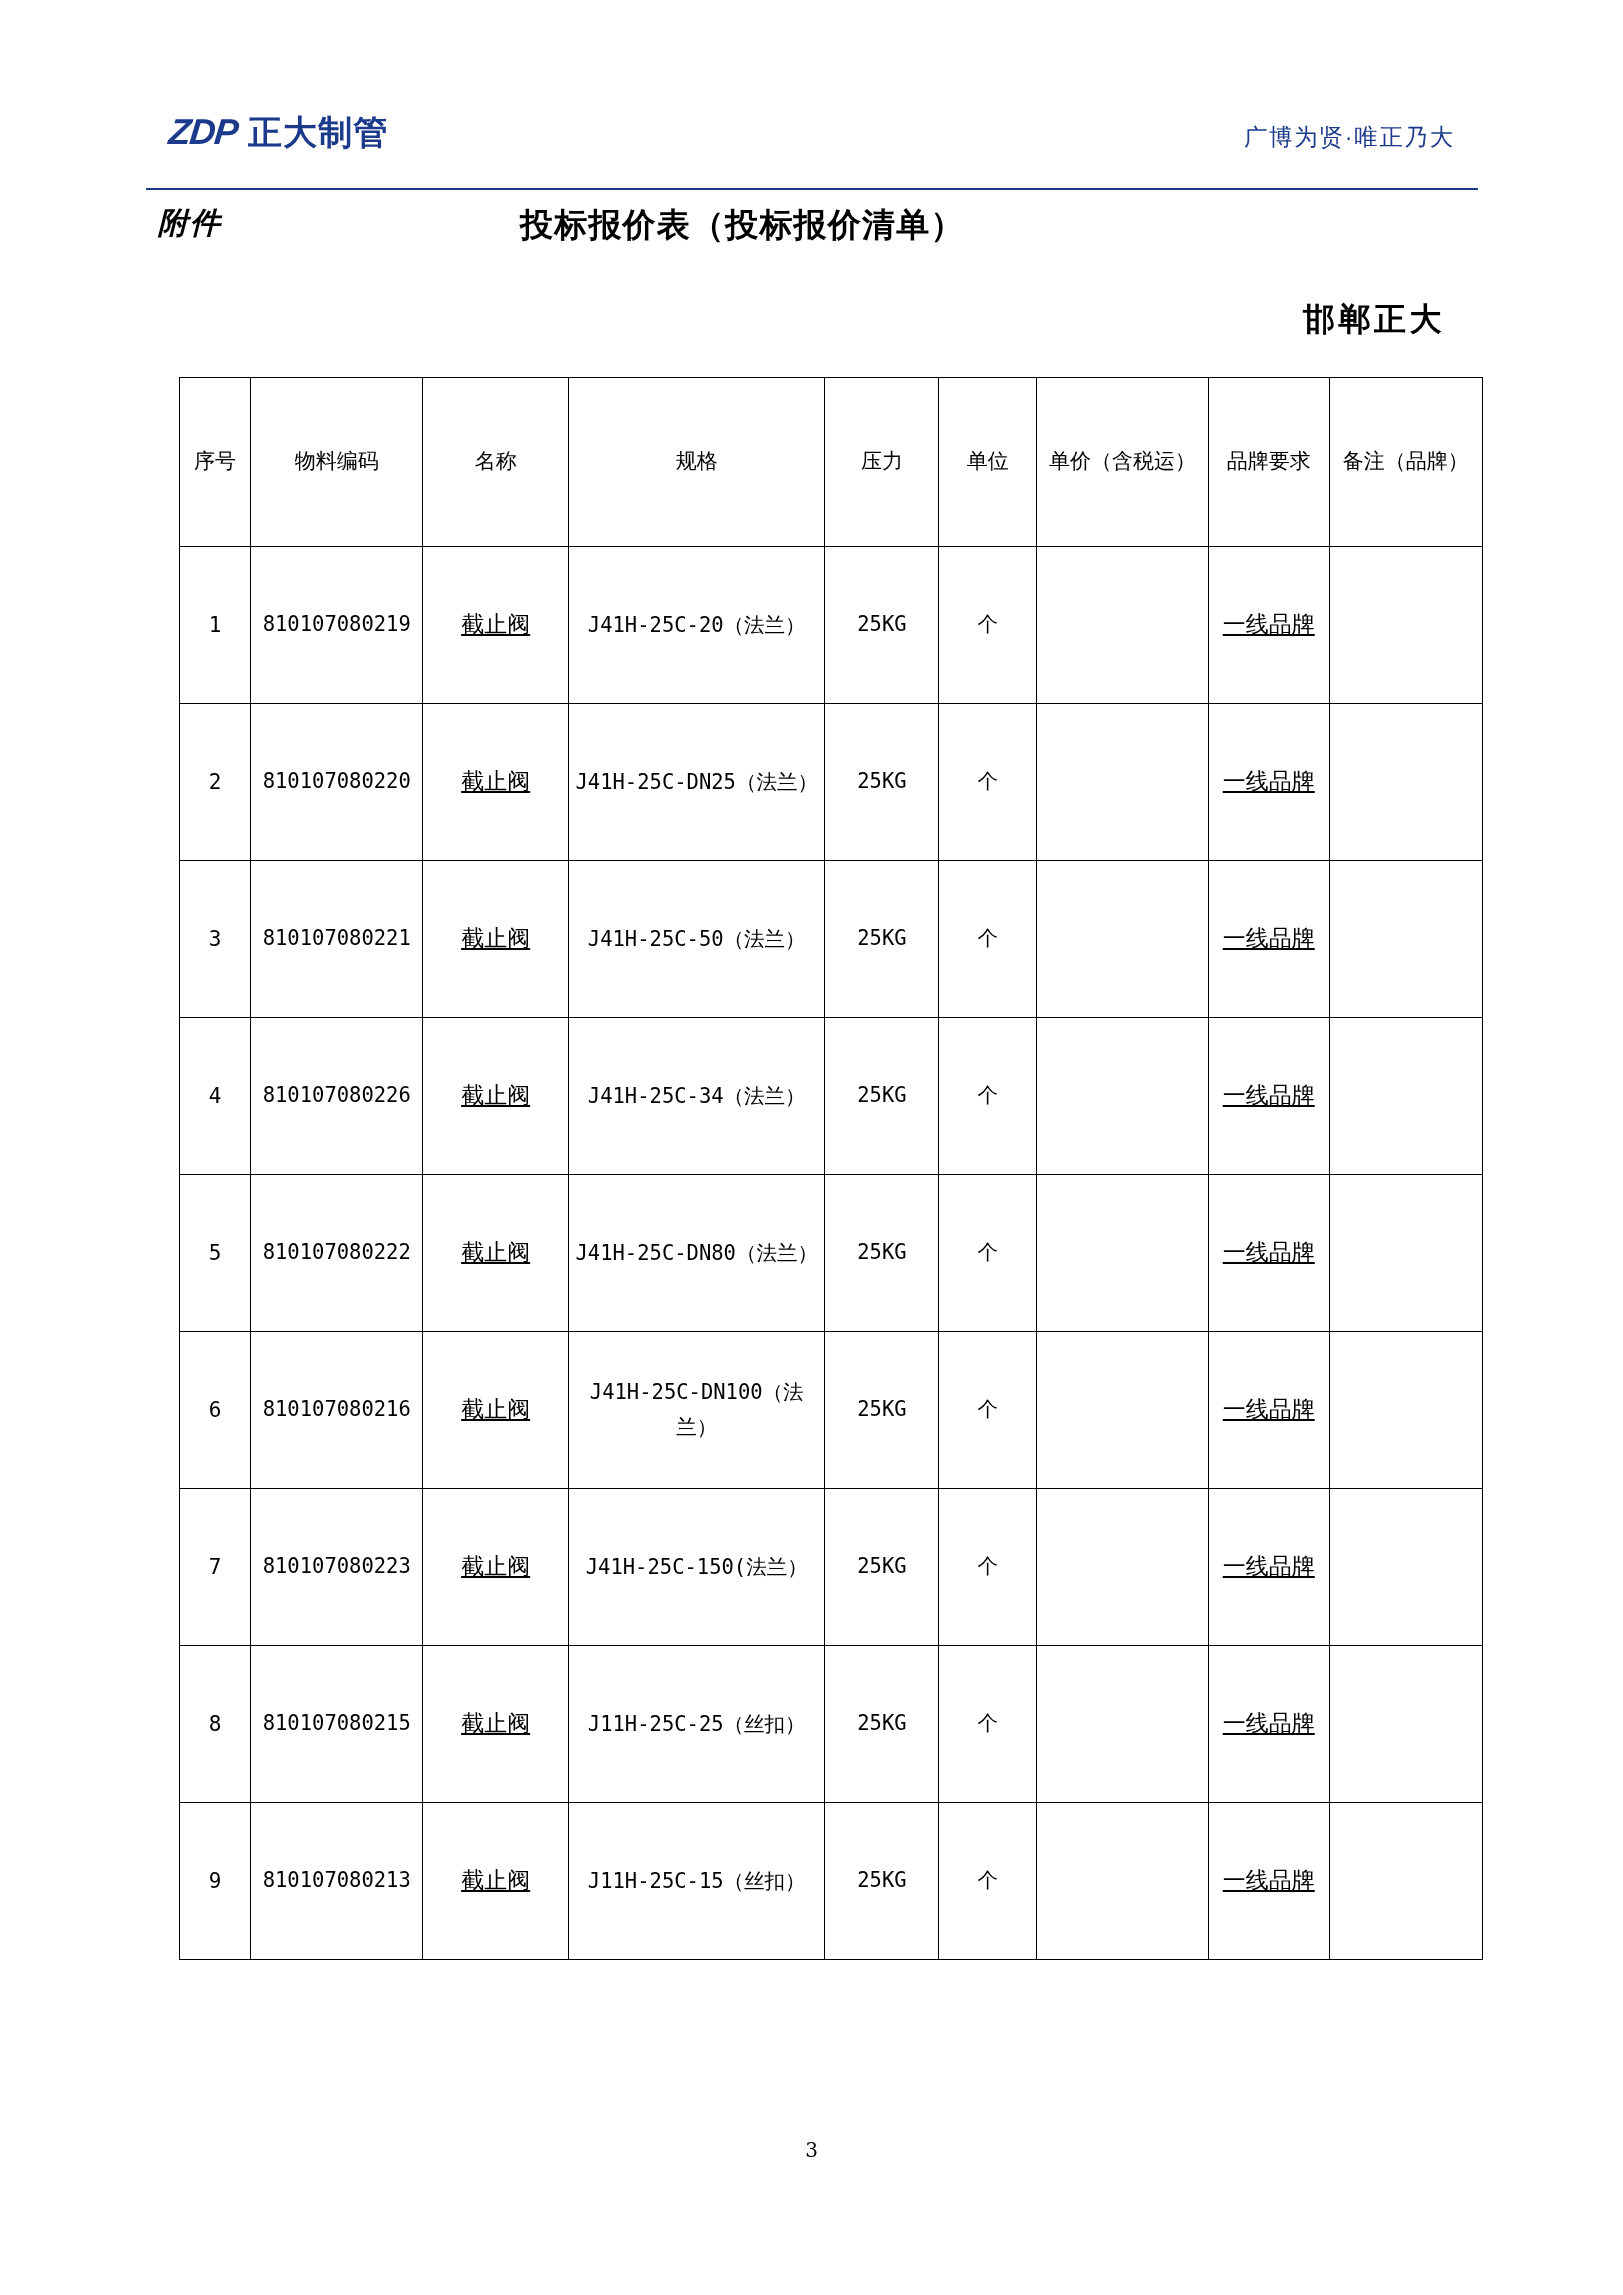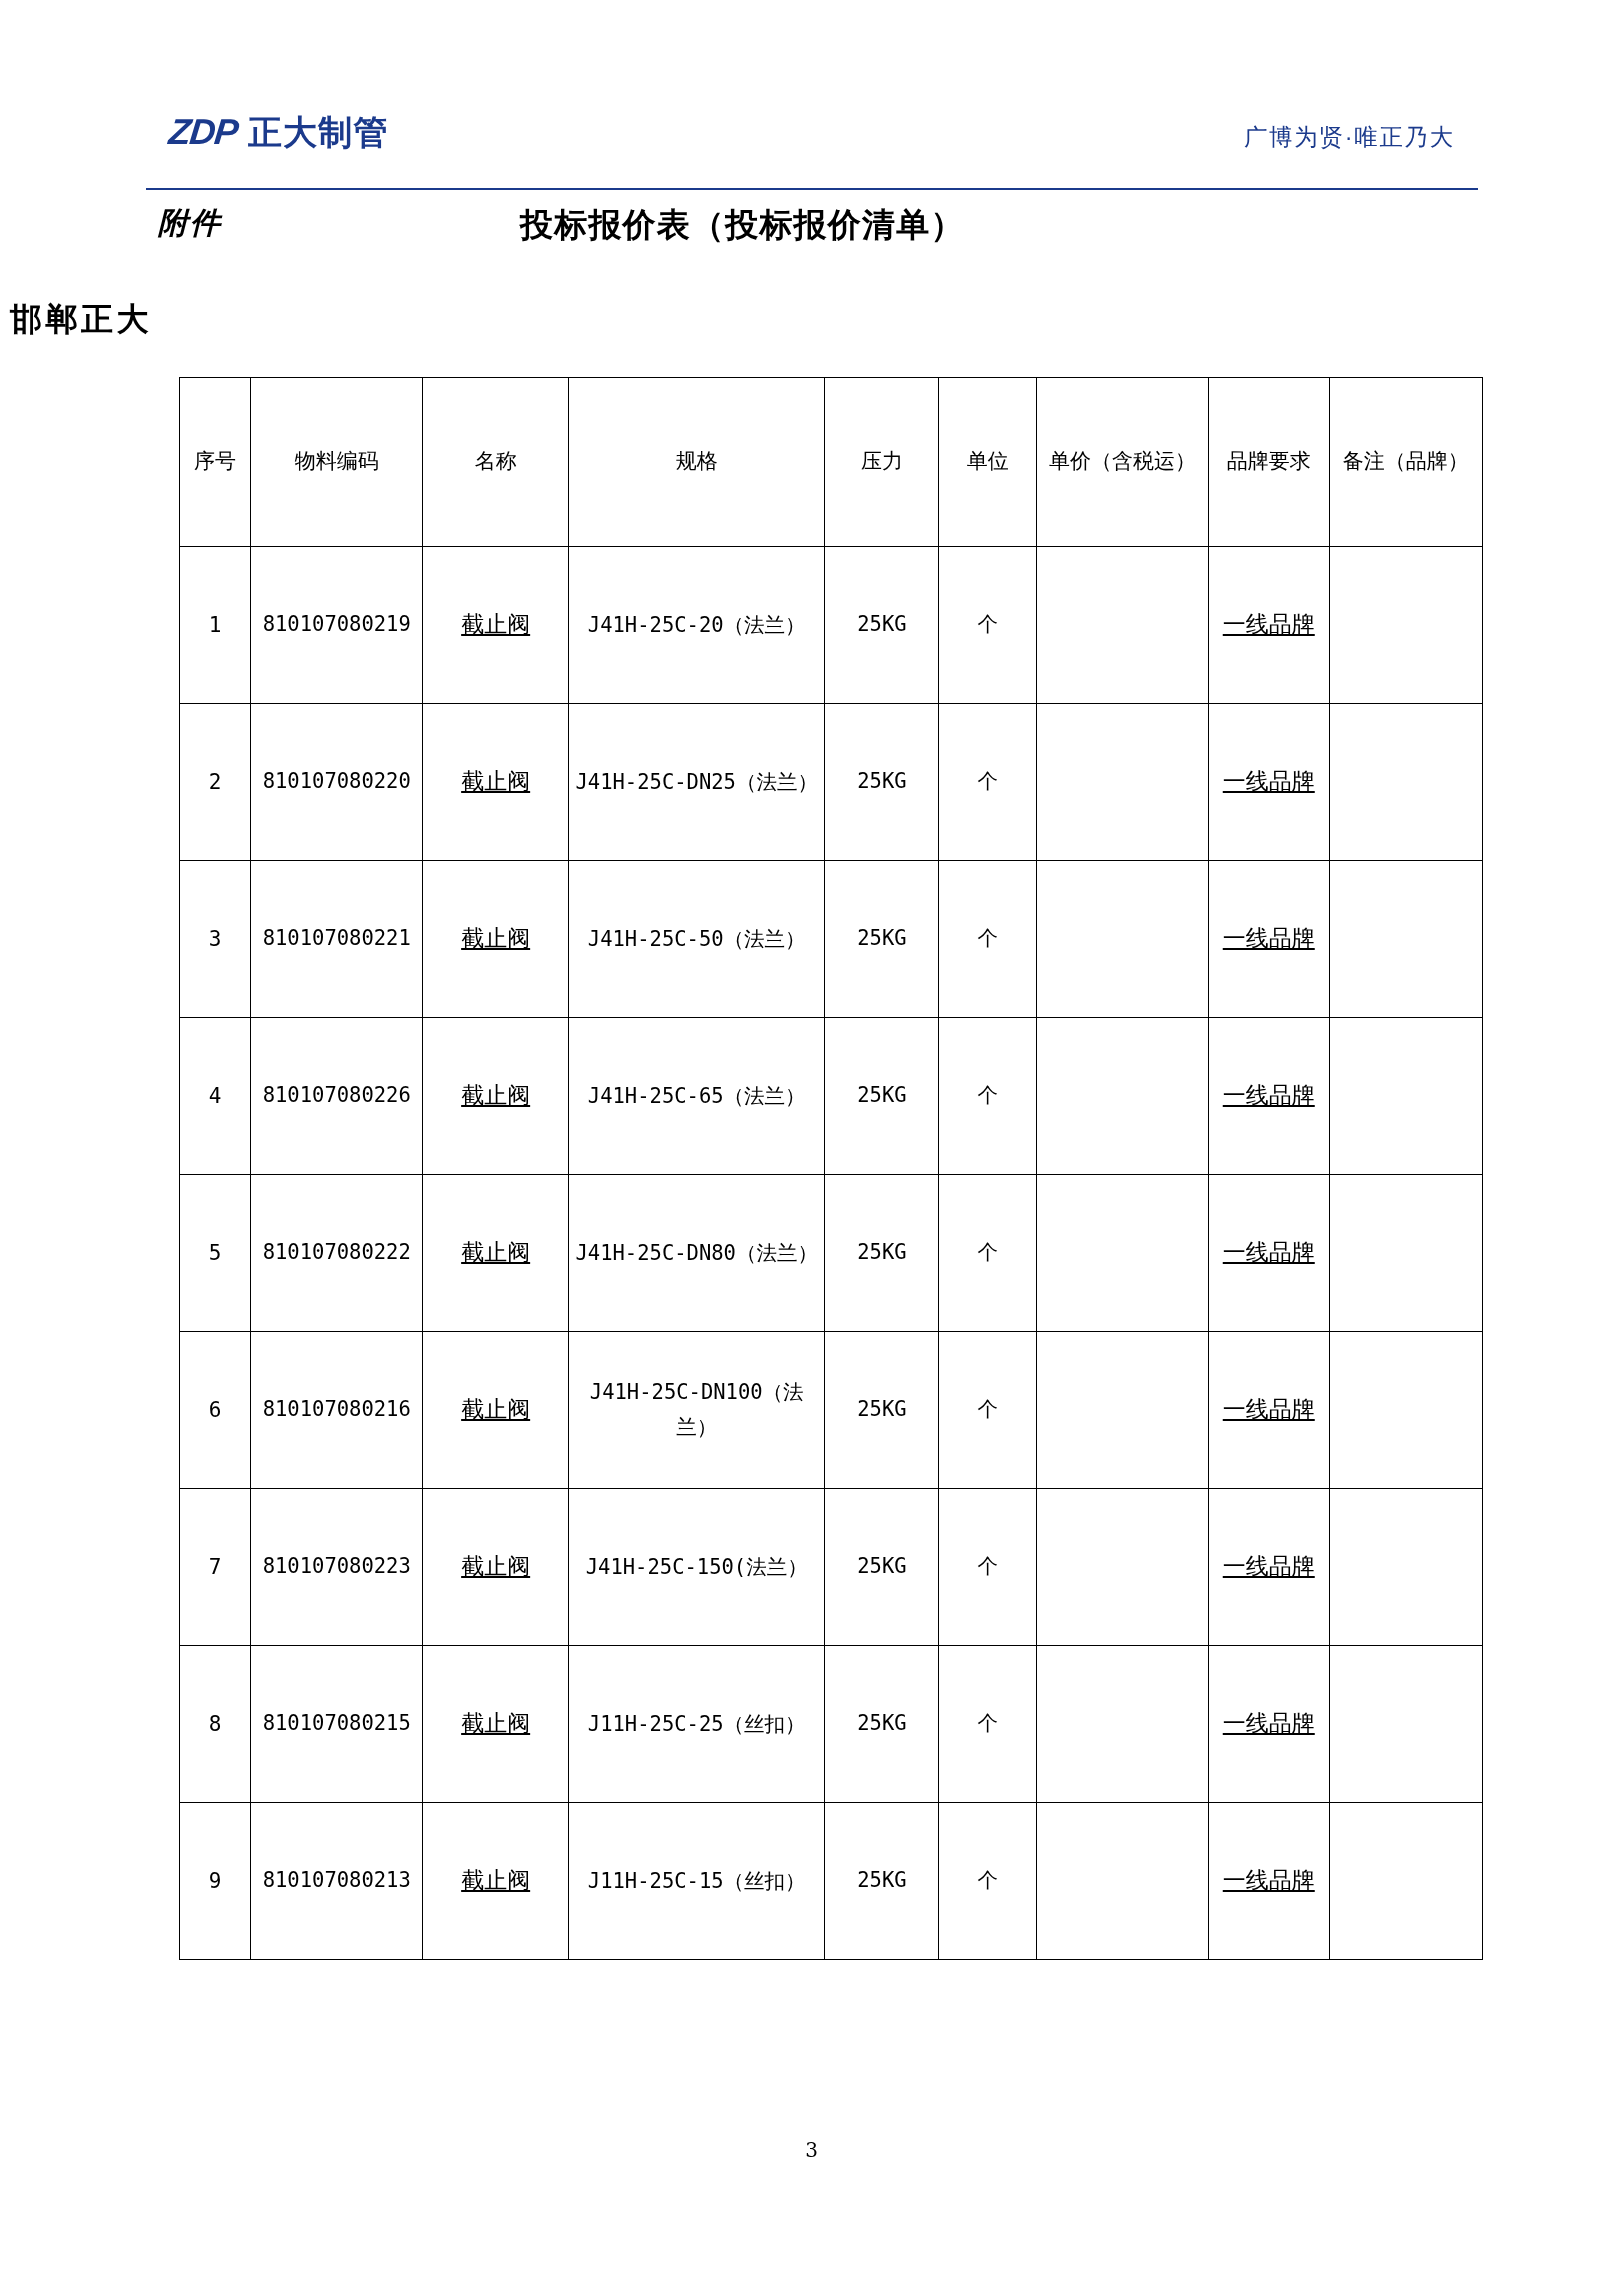--- a/index.html
+++ b/index.html
@@ -106,26 +106,25 @@
     font-size: 33px;
     letter-spacing: 1.2px;
     white-space: nowrap;
     text-align: center;
   }
   .subtitle {
     position: absolute;
     top: 298px;
     left: 0;
     width: 1445px;
-    text-align: left;
+    text-align: right;
     font-family: "DejaVu Serif", serif;
     font-weight: bold;
     font-size: 32px;
     letter-spacing: 3.5px;
-    padding-left: 10px;
   }
 
   
   .table-wrap {
     position: absolute;
     top: 377px;
     left: 159px;
     width: 1304px;
   }
   table.bid {
@@ -275,21 +274,21 @@
           <td class="pressure">25KG</td>
           <td class="unit">个</td>
           <td class="price"></td>
           <td class="brand">一线品牌</td>
           <td class="note"></td>
         </tr>
         <tr>
           <td class="idx">4</td>
           <td class="code">810107080226</td>
           <td class="name">截止阀</td>
-          <td class="spec">J41H-25C-65（法兰）</td>
+          <td class="spec">J41H-25C-34（法兰）</td>
           <td class="pressure">25KG</td>
           <td class="unit">个</td>
           <td class="price"></td>
           <td class="brand">一线品牌</td>
           <td class="note"></td>
         </tr>
         <tr>
           <td class="idx">5</td>
           <td class="code">810107080222</td>
           <td class="name">截止阀</td>

